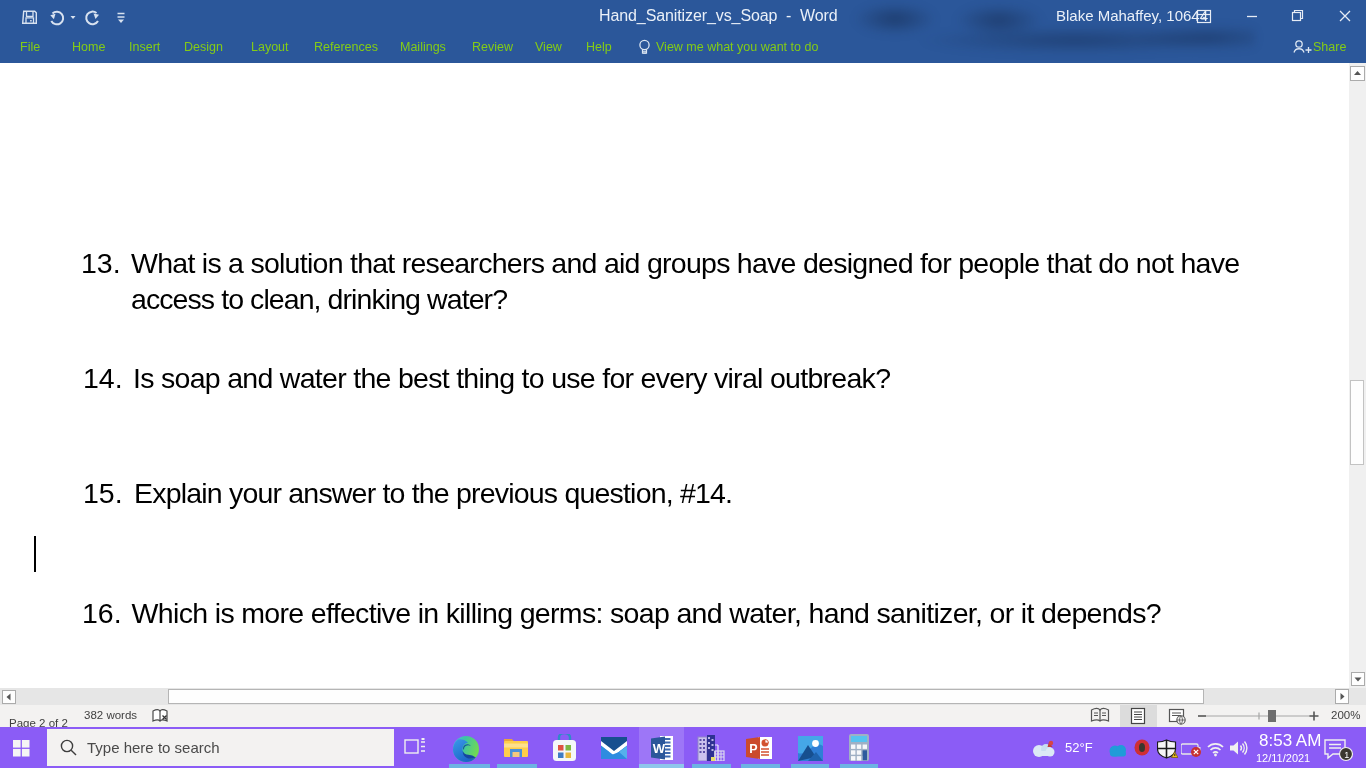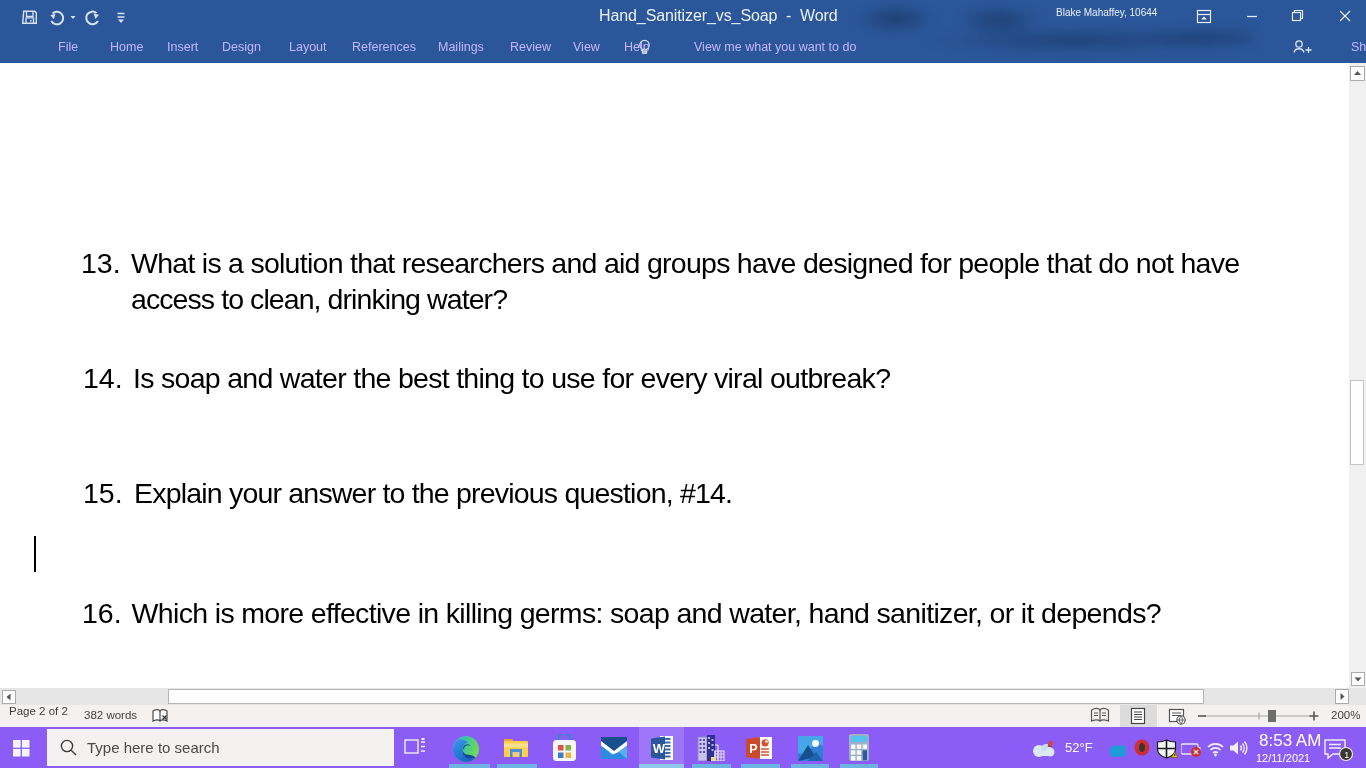--- a/index.html
+++ b/index.html
@@ -4,21 +4,21 @@
  font-family:"Liberation Sans",sans-serif;}
 *{box-sizing:border-box;}
 .abs{position:absolute;}
 #titlebar{position:absolute;left:0;top:0;width:1366px;height:63px;background:#2b579a;color:#dce6f2;overflow:hidden;}
 #smudge{position:absolute;left:855px;top:0;width:400px;height:63px;filter:blur(4px);
  background:radial-gradient(ellipse 52px 20px at 10% 30%,rgba(14,28,55,.42),rgba(14,28,55,0) 80%),
  radial-gradient(ellipse 55px 20px at 36% 32%,rgba(14,28,55,.40),rgba(14,28,55,0) 80%),
  radial-gradient(ellipse 185px 16px at 55% 64%,rgba(14,28,55,.34),rgba(14,28,55,0) 85%),
  radial-gradient(ellipse 95px 16px at 89% 60%,rgba(14,28,55,.32),rgba(14,28,55,0) 82%);}
 .ttl{position:absolute;top:7px;font-size:12.5px;color:#eaf0f8;}
-.tab{position:absolute;top:40px;font-size:12.5px;color:#c4b5fd;margin-left:38px;}
+.tab{position:absolute;top:40px;font-size:12.5px;color:#84cc16;}
 #doc{position:absolute;left:0;top:63px;width:1349px;height:537px;background:#fff;}
 #caret{position:absolute;left:34px;top:473px;width:2px;height:36px;background:#000;}
 #vscroll{position:absolute;left:1349px;top:63px;width:17px;height:625px;background:#f0f0f0;}
 #hscroll{position:absolute;left:0;top:688px;width:1366px;height:17px;background:#e6e6e6;}
 .sbtn{position:absolute;background:#fefefe;border:1px solid #ababab;}
 #status{position:absolute;left:0;top:705px;width:1366px;height:22px;background:#f3f2f1;color:#3f3f3f;font-size:11.5px;}
 #taskbar{position:absolute;left:0;top:727px;width:1366px;height:56px;background:#8b5cf6;}
 #search{position:absolute;left:47px;top:2px;width:347px;height:37px;background:#f3f2f1;color:#4a4a4a;font-size:15px;}
 .uline{position:absolute;top:37px;height:4px;background:#6db3e2;}
 .tray{position:absolute;color:#fff;font-size:12px;}
@@ -69,21 +69,21 @@
       <path d="M642.7 51.3 h3.8 M643.2 53.1 h2.8" stroke-width="1"></path>
     </g>
 
     <g stroke="#dce6f2" stroke-width="1.3" fill="none">
       <circle cx="1299" cy="44" r="3.2"></circle>
       <path d="M1294 52.5 a5.2 5.2 0 0 1 10 0"></path>
       <path d="M1305.5 50 h6 M1308.5 47 v6"></path>
     </g>
   </svg>
   <div class="ttl" style="left:599px;font-size:16px;letter-spacing:-0.1px;">Hand_Sanitizer_vs_Soap&nbsp;&nbsp;-&nbsp;&nbsp;Word</div>
-  <div class="ttl" style="left:1056px;font-size:10px;">Blake Mahaffey, 10644</div>
+  <div class="ttl" style="left:1056px;font-size:15px;">Blake Mahaffey, 10644</div>
   <span class="tab" style="left:20px;">File</span>
   <span class="tab" style="left:72px;">Home</span>
   <span class="tab" style="left:129px;">Insert</span>
   <span class="tab" style="left:184px;">Design</span>
   <span class="tab" style="left:251px;">Layout</span>
   <span class="tab" style="left:314px;">References</span>
   <span class="tab" style="left:400px;">Mailings</span>
   <span class="tab" style="left:472px;">Review</span>
   <span class="tab" style="left:535px;">View</span>
   <span class="tab" style="left:586px;">Help</span>
@@ -122,21 +122,21 @@
   <svg class="abs" style="left:2px;top:2px;" width="14" height="14">
       <path d="M8.5 3.5 l-4 3.5 4 3.5z" fill="#555"></path>
     </svg>
   <div class="sbtn" style="left:168px;top:1px;width:1036px;height:15px;border-color:#b5b5b5;"></div>
   <div class="sbtn" style="left:1335px;top:1px;width:14px;height:15px;"></div>
   <svg class="abs" style="left:1335px;top:1px;" width="14" height="15">
       <path d="M5.5 4 l4 3.5 -4 3.5z" fill="#555"></path>
     </svg>
 </div>
 <div id="status">
-  <span class="abs" style="left:9px;top:0;">Page 2 of 2</span>
+  <span class="abs" style="left:9px;top:12px;">Page 2 of 2</span>
   <span class="abs" style="left:84px;top:4px;">382 words</span>
   <svg class="abs" style="left:150px;top:3px;" width="22" height="17">
     <g stroke="#4a4a4a" stroke-width="1.2" fill="#fff">
       <path d="M3 3 c3-1.5 6-1.5 7 0 c1-1.5 4-1.5 7 0 v10 c-3-1.2-6-1.2-7 0 c-1-1.2-4-1.2-7 0 z"></path>
       <path d="M10 3 v10" fill="none"></path>
     </g>
     <path d="M12.5 7.5 l4 4 M16.5 7.5 l-4 4" stroke="#333" stroke-width="1.3"></path>
   </svg>
   <div class="abs" style="left:1120px;top:0;width:37px;height:22px;background:#dcdcdc;"></div>
   <svg class="abs" style="left:1085px;top:0px;" width="110" height="22">

